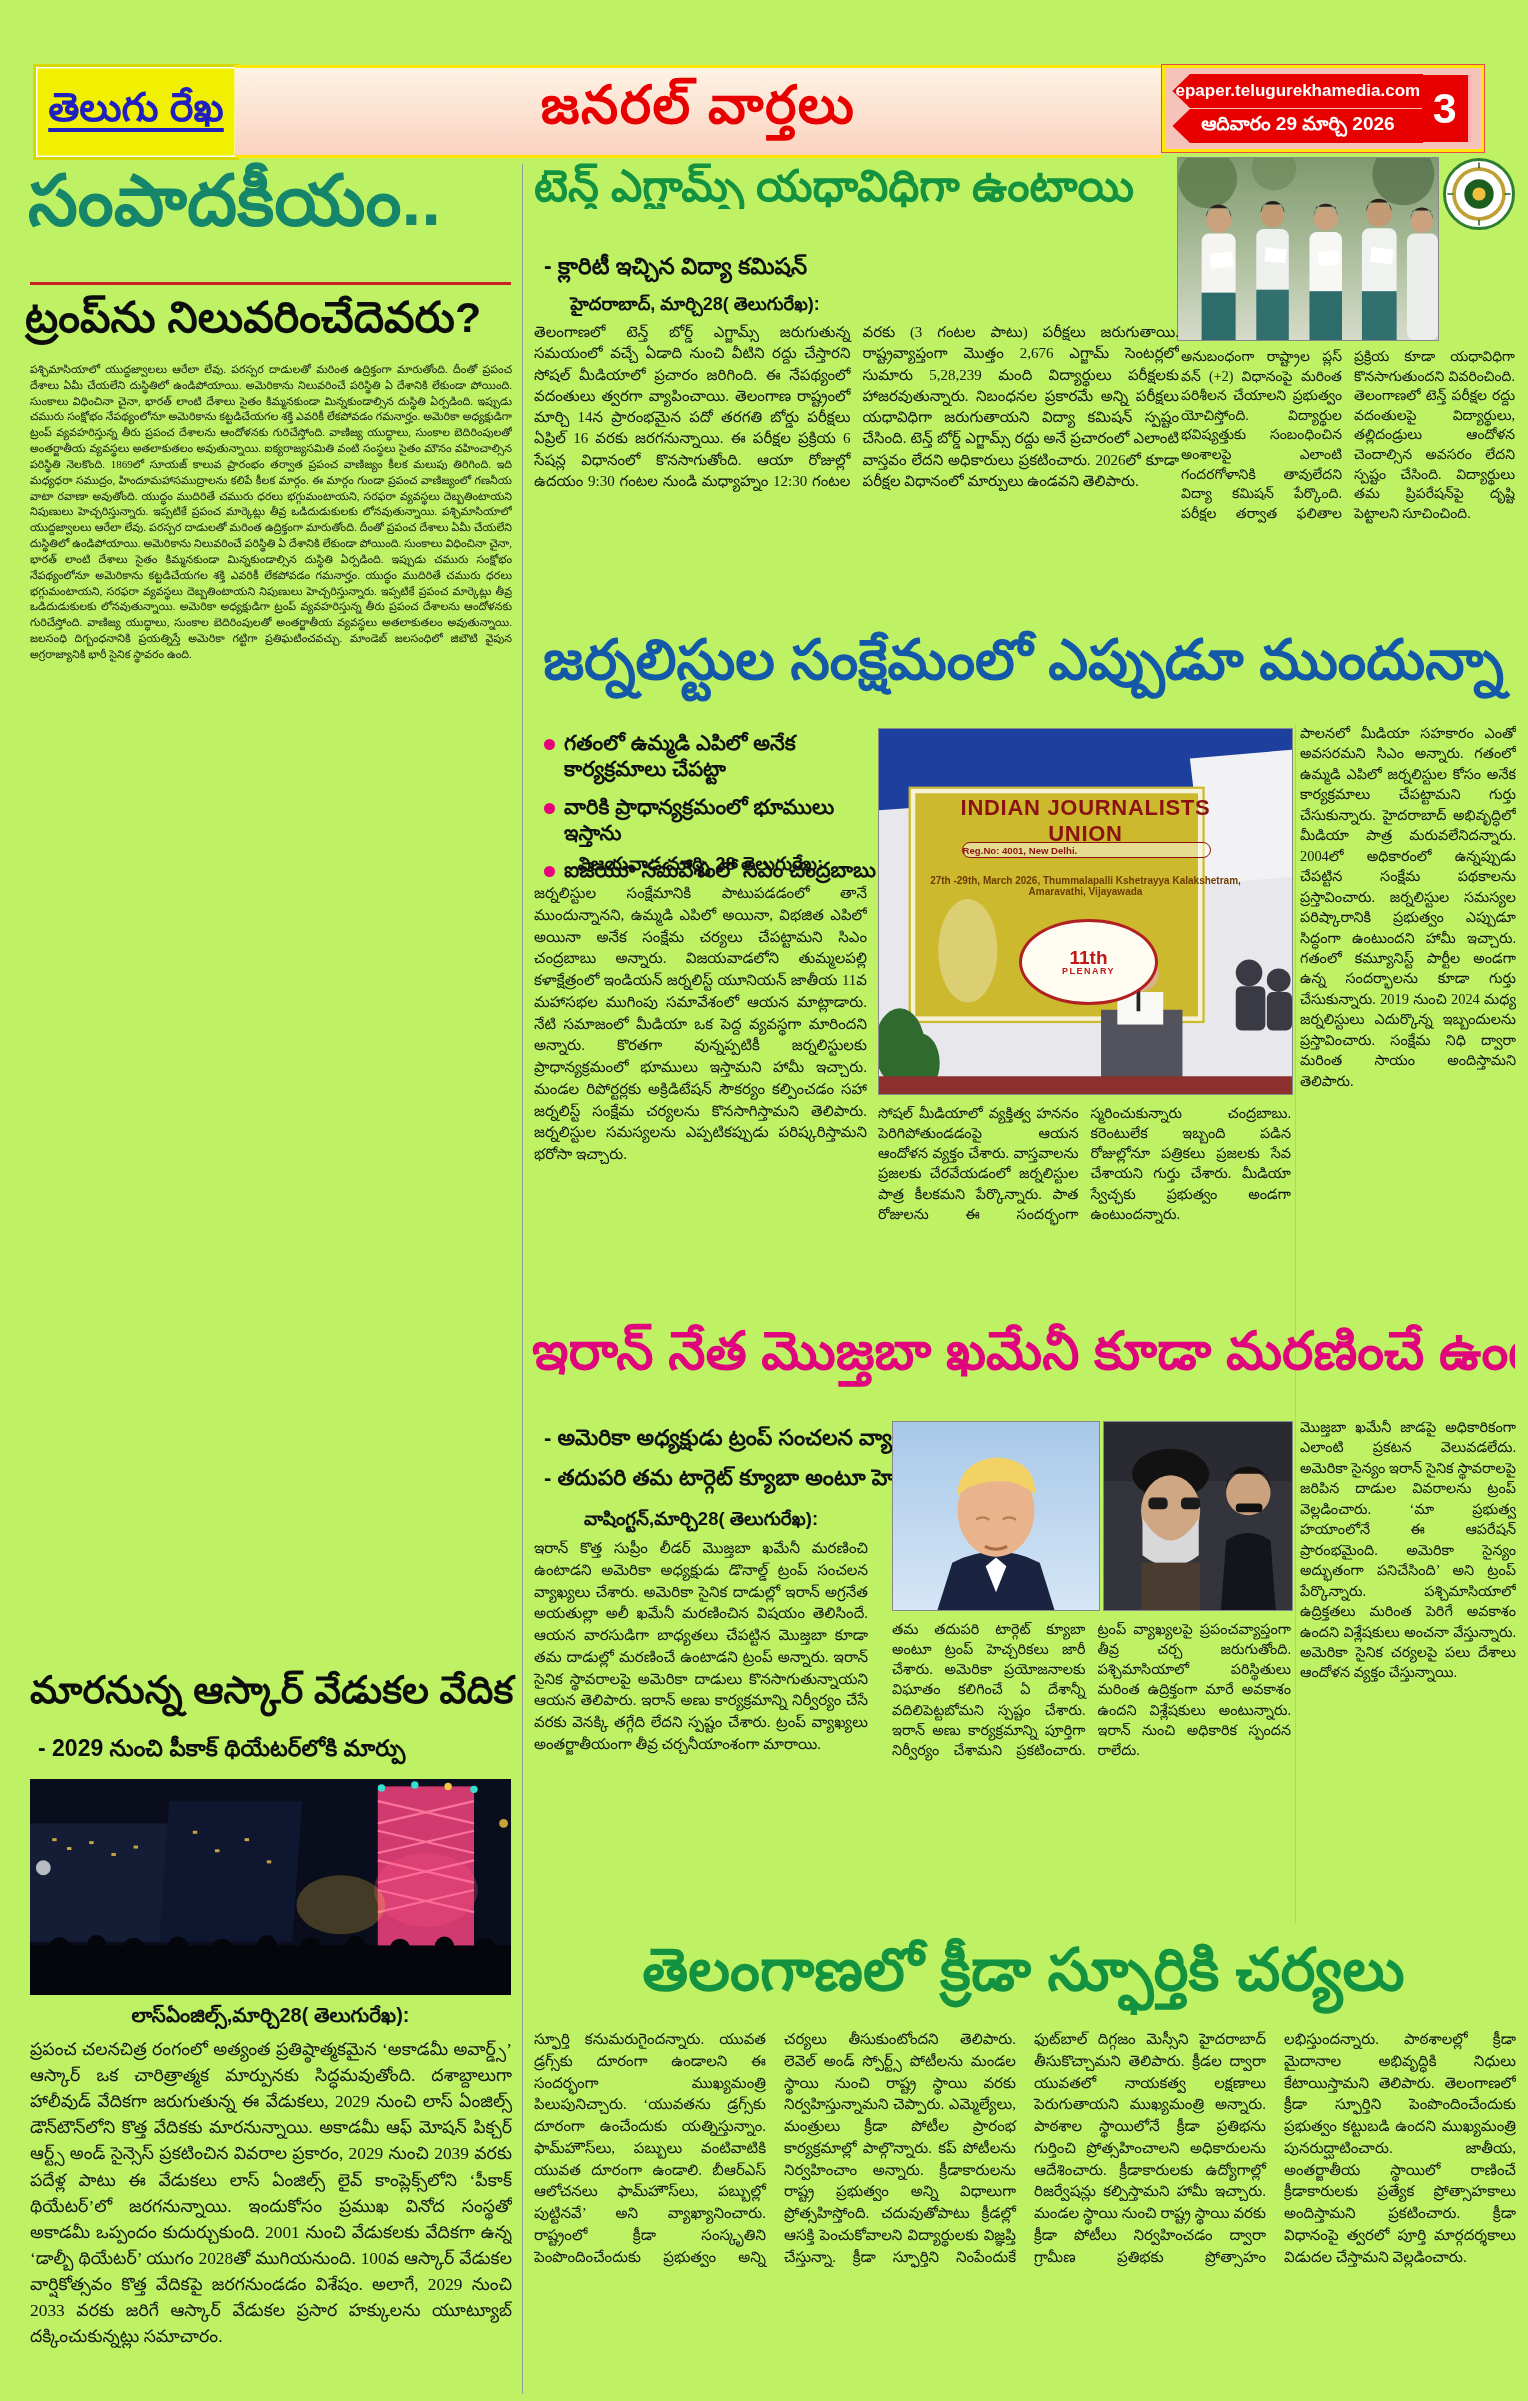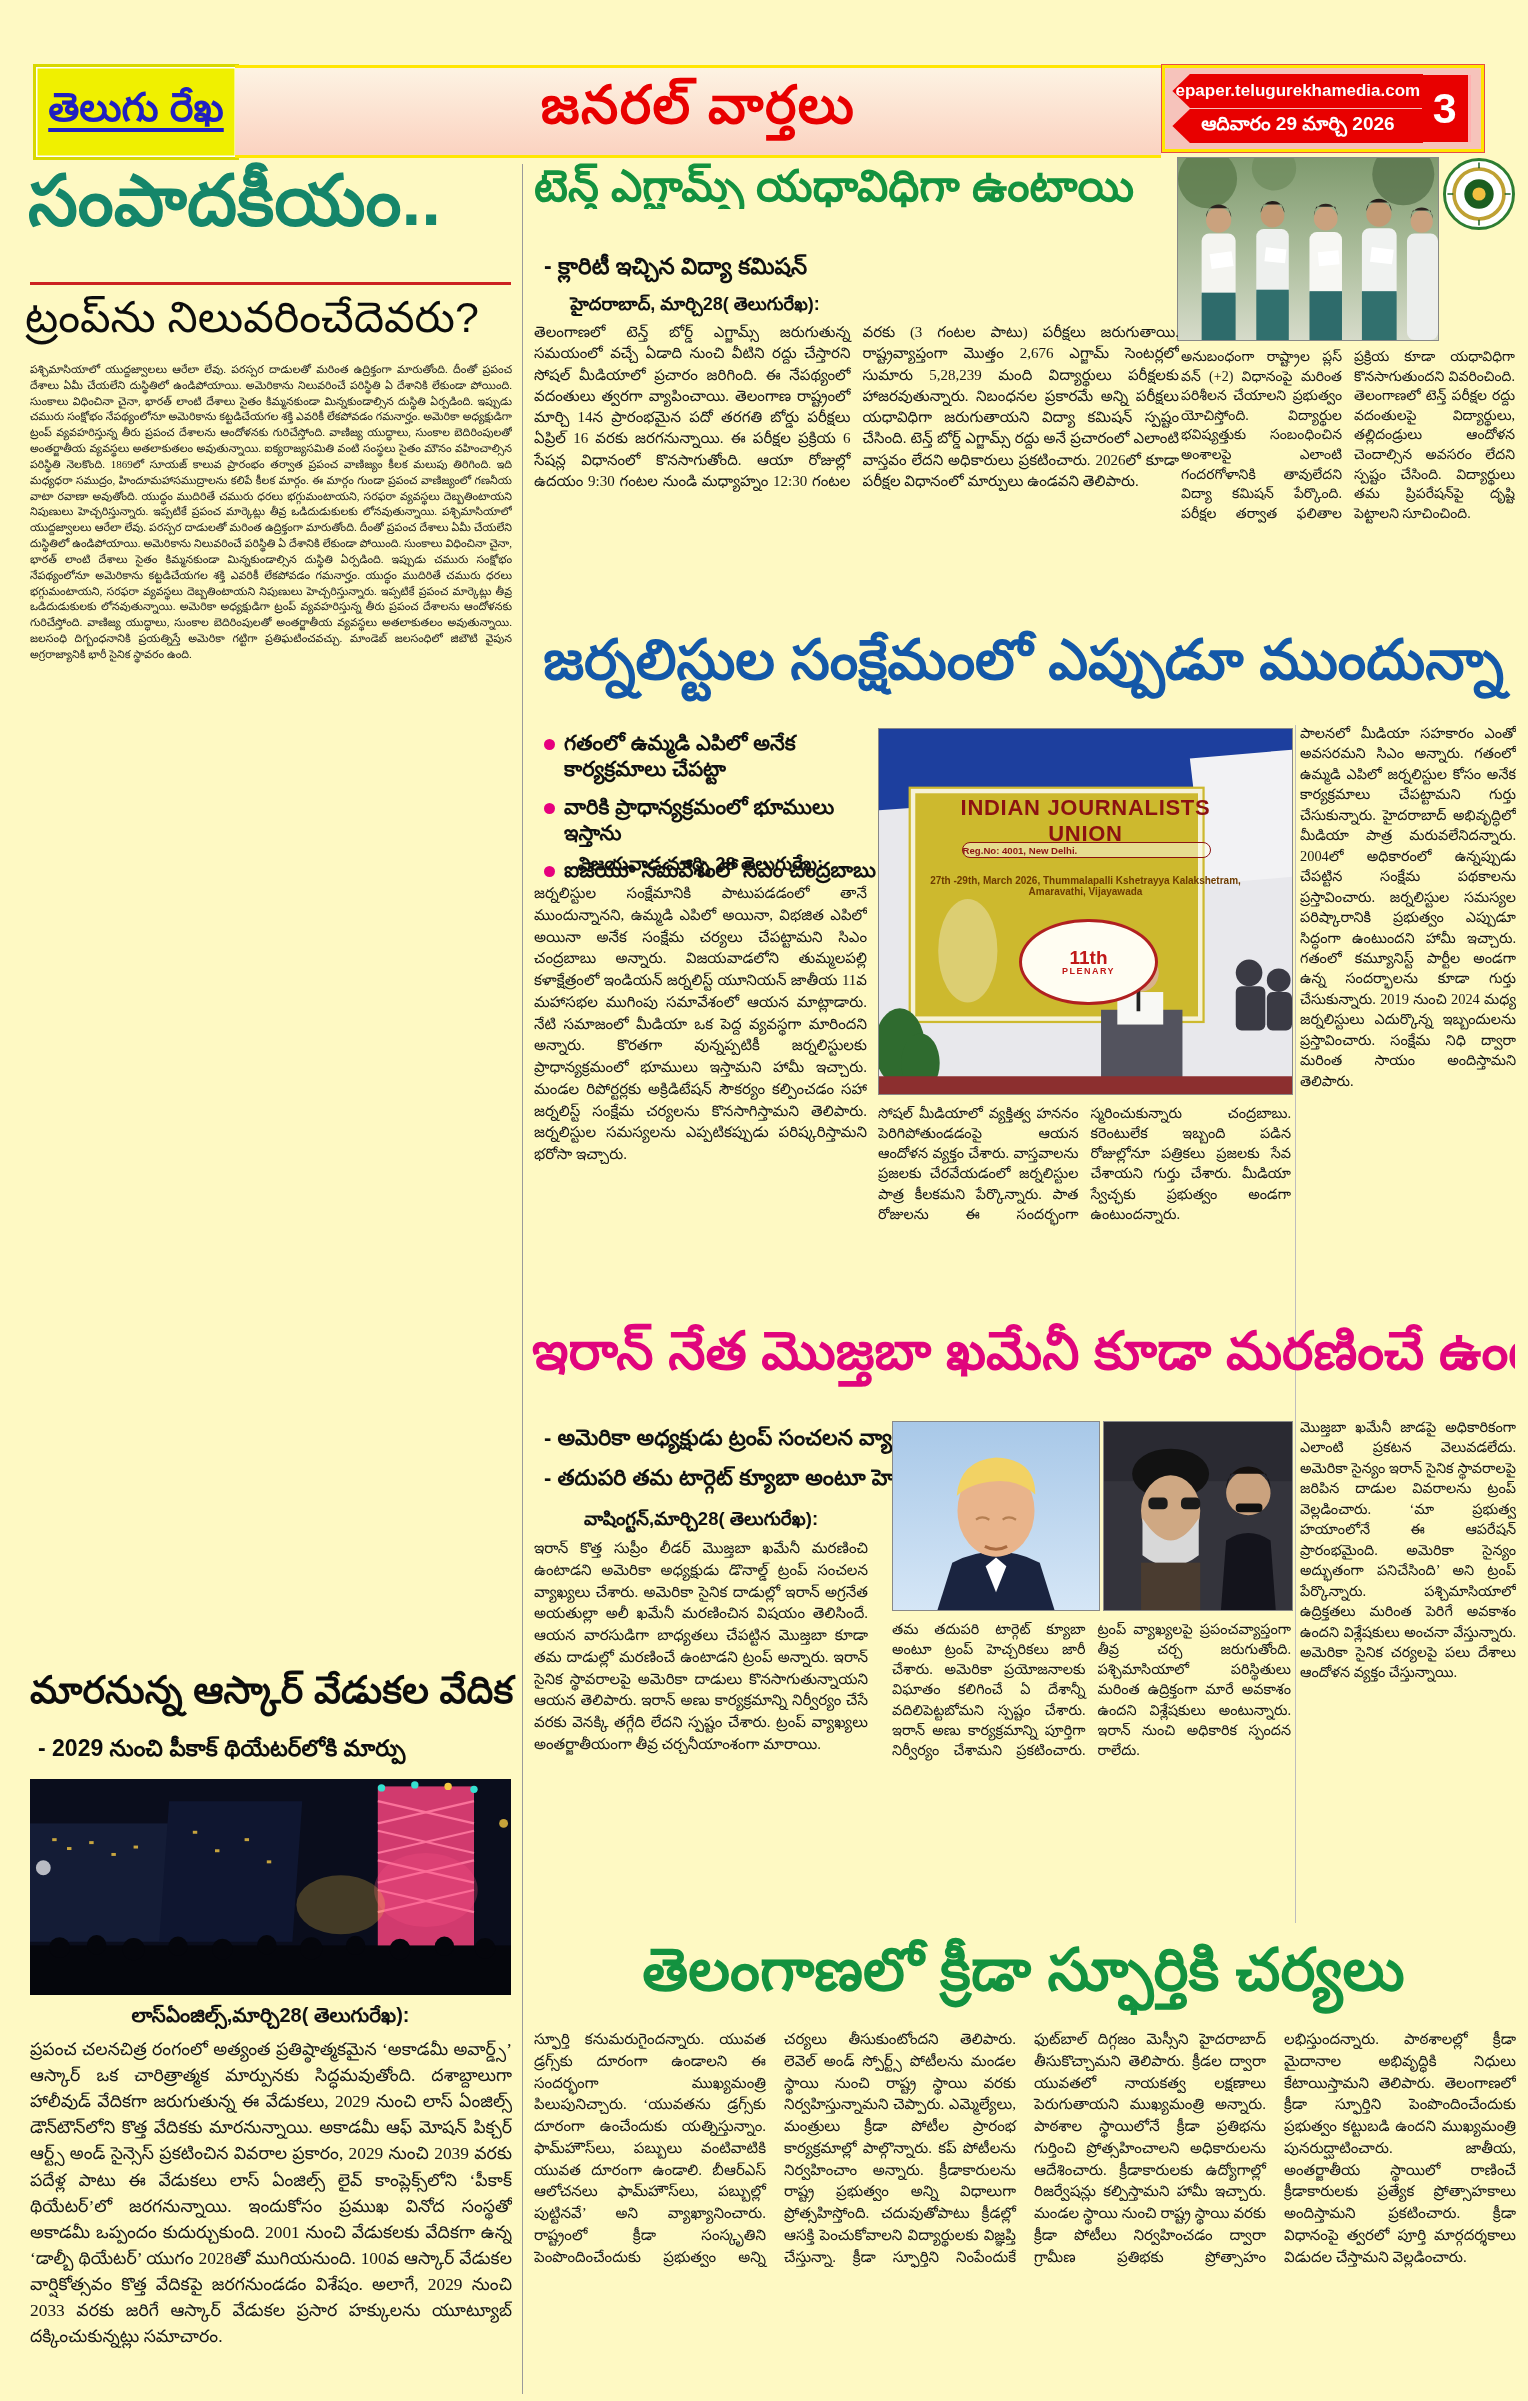--- a/index.html
+++ b/index.html
@@ -1,16 +1,16 @@
 <!DOCTYPE html>
 <html style="font-size:12px"><head>
 <meta charset="utf-8">
 <style>
   html,body{margin:0;padding:0;background:#e8e8e8;}
-  .page{position:relative;width:1528px;height:2401px;background:#fef9c3;overflow:hidden;
+  .page{position:relative;width:1528px;height:2401px;background:#bef264;overflow:hidden;
         font-family:"Liberation Sans",sans-serif;color:#111;}
 
   
   .logo-box{position:absolute;left:33px;top:64px;width:200px;height:90px;background:#f0f000;
             border:3px solid #d8d800;box-shadow:0 0 0 1.5px #ffffff inset;display:flex;align-items:center;justify-content:center;}
   .logo-text{color:#2020c0;font-weight:bold;font-size:40px;text-decoration:underline;
              text-decoration-thickness:4.4px;text-underline-offset:7.4px;white-space:nowrap;}
   .banner{position:absolute;left:235px;top:65px;width:926px;height:87px;
           background:linear-gradient(180deg,#fdf3e3,#fbd2c0);border-top:3.7px solid #ffe600;border-bottom:3.7px solid #ffe600;
           display:flex;align-items:center;justify-content:center;}
@@ -28,21 +28,21 @@
   
   .body-text{text-align:justify;overflow:hidden;font-family:"Liberation Serif",serif;color:#141414;}
   .dateline{font-weight:bold;text-align:center;overflow:hidden;white-space:nowrap;}
   .vline{position:absolute;width:0.7px;background:#9a9a9a;}
   h1,h2,h3{margin:0;padding:0;}
   .abs{position:absolute;}
 
   
   .ed-label{left:28px;top:160px;font-size:71px;font-weight:800;color:#15866a;white-space:nowrap;}
   .ed-rule{left:30px;top:282px;width:481px;height:3px;background:#cc2222;}
-  .ed-headline{left:25px;top:293px;font-size:43px;font-weight:400;color:#0d0d0d;white-space:nowrap;}
+  .ed-headline{left:25px;top:293px;font-size:43px;font-weight:700;color:#0d0d0d;white-space:nowrap;}
   .ed-body{left:30px;top:362px;width:482px;height:1295px;font-size:11px;line-height:1.44;}
 
   
   .oscar-headline{left:30px;top:1669px;font-size:38px;font-weight:800;color:#0d0d0d;white-space:nowrap;}
   .oscar-sub{left:38px;top:1735px;font-size:23px;font-weight:bold;color:#0d0d0d;white-space:nowrap;}
   .peacock-photo{left:30px;top:1779px;width:481px;height:216px;overflow:hidden;background:#0a0d1c;}
   .oscar-dateline{left:30px;top:2004px;width:481px;font-size:20px;}
   .oscar-body{left:30px;top:2036px;width:482px;height:355px;font-size:17.4px;line-height:1.5;}
 
   

